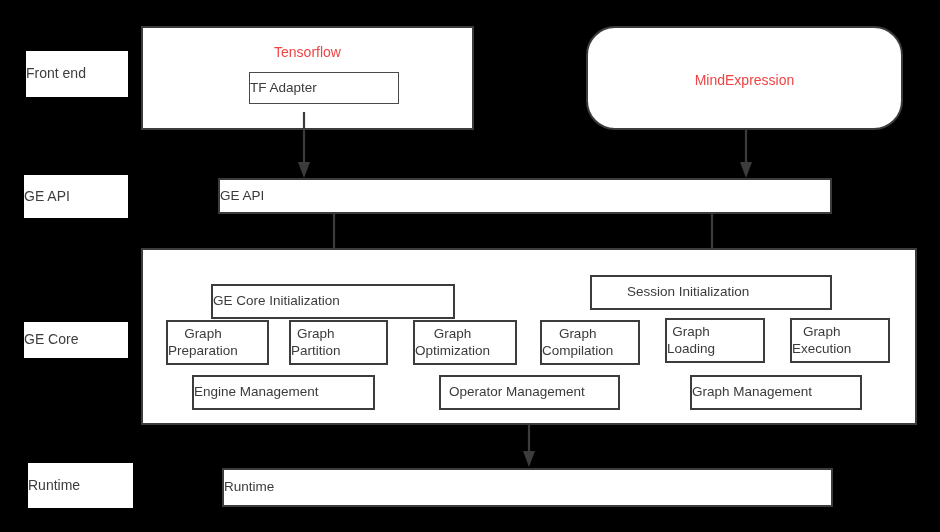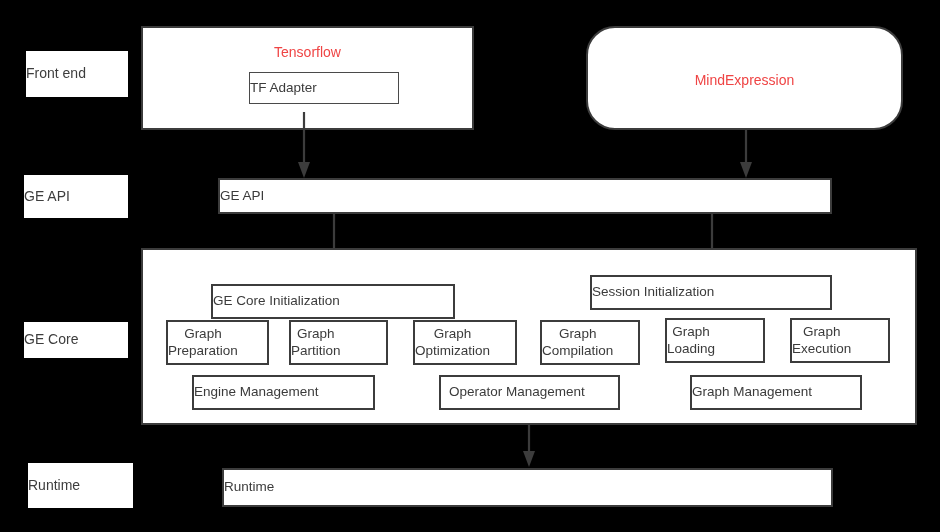--- a/index.html
+++ b/index.html
@@ -123,21 +123,21 @@
       <line x1="9" y1="0" x2="9" y2="50" stroke="#3c3c3c" stroke-width="2.2"></line>
       <polygon points="9,60 3,44 15,44" fill="#3c3c3c"></polygon>
     </svg>
   </div>
 
   <div class="panel" style="left:141px; top:248px; width:776px; height:177px;"></div>
 
   <div class="box node" style="left:211px; top:275px; width:244px; height:35px;margin-top:9px;">
     <span>GE Core Initialization</span>
   </div>
-  <div class="box node" style="left:590px; top:275px; width:242px; height:35px;">
+  <div class="box node" style="left:590px; top:275px; width:242px; height:35px;padding-left:35px;">
     <span>Session Initialization</span>
   </div>
 
   <div class="box node" style="left:166px; top:320px; width:103px; height:45px;">
     <span>Graph
 Preparation</span>
   </div>
   <div class="box node" style="left:289px; top:320px; width:99px; height:45px;">
     <span>Graph
 Partition</span>

